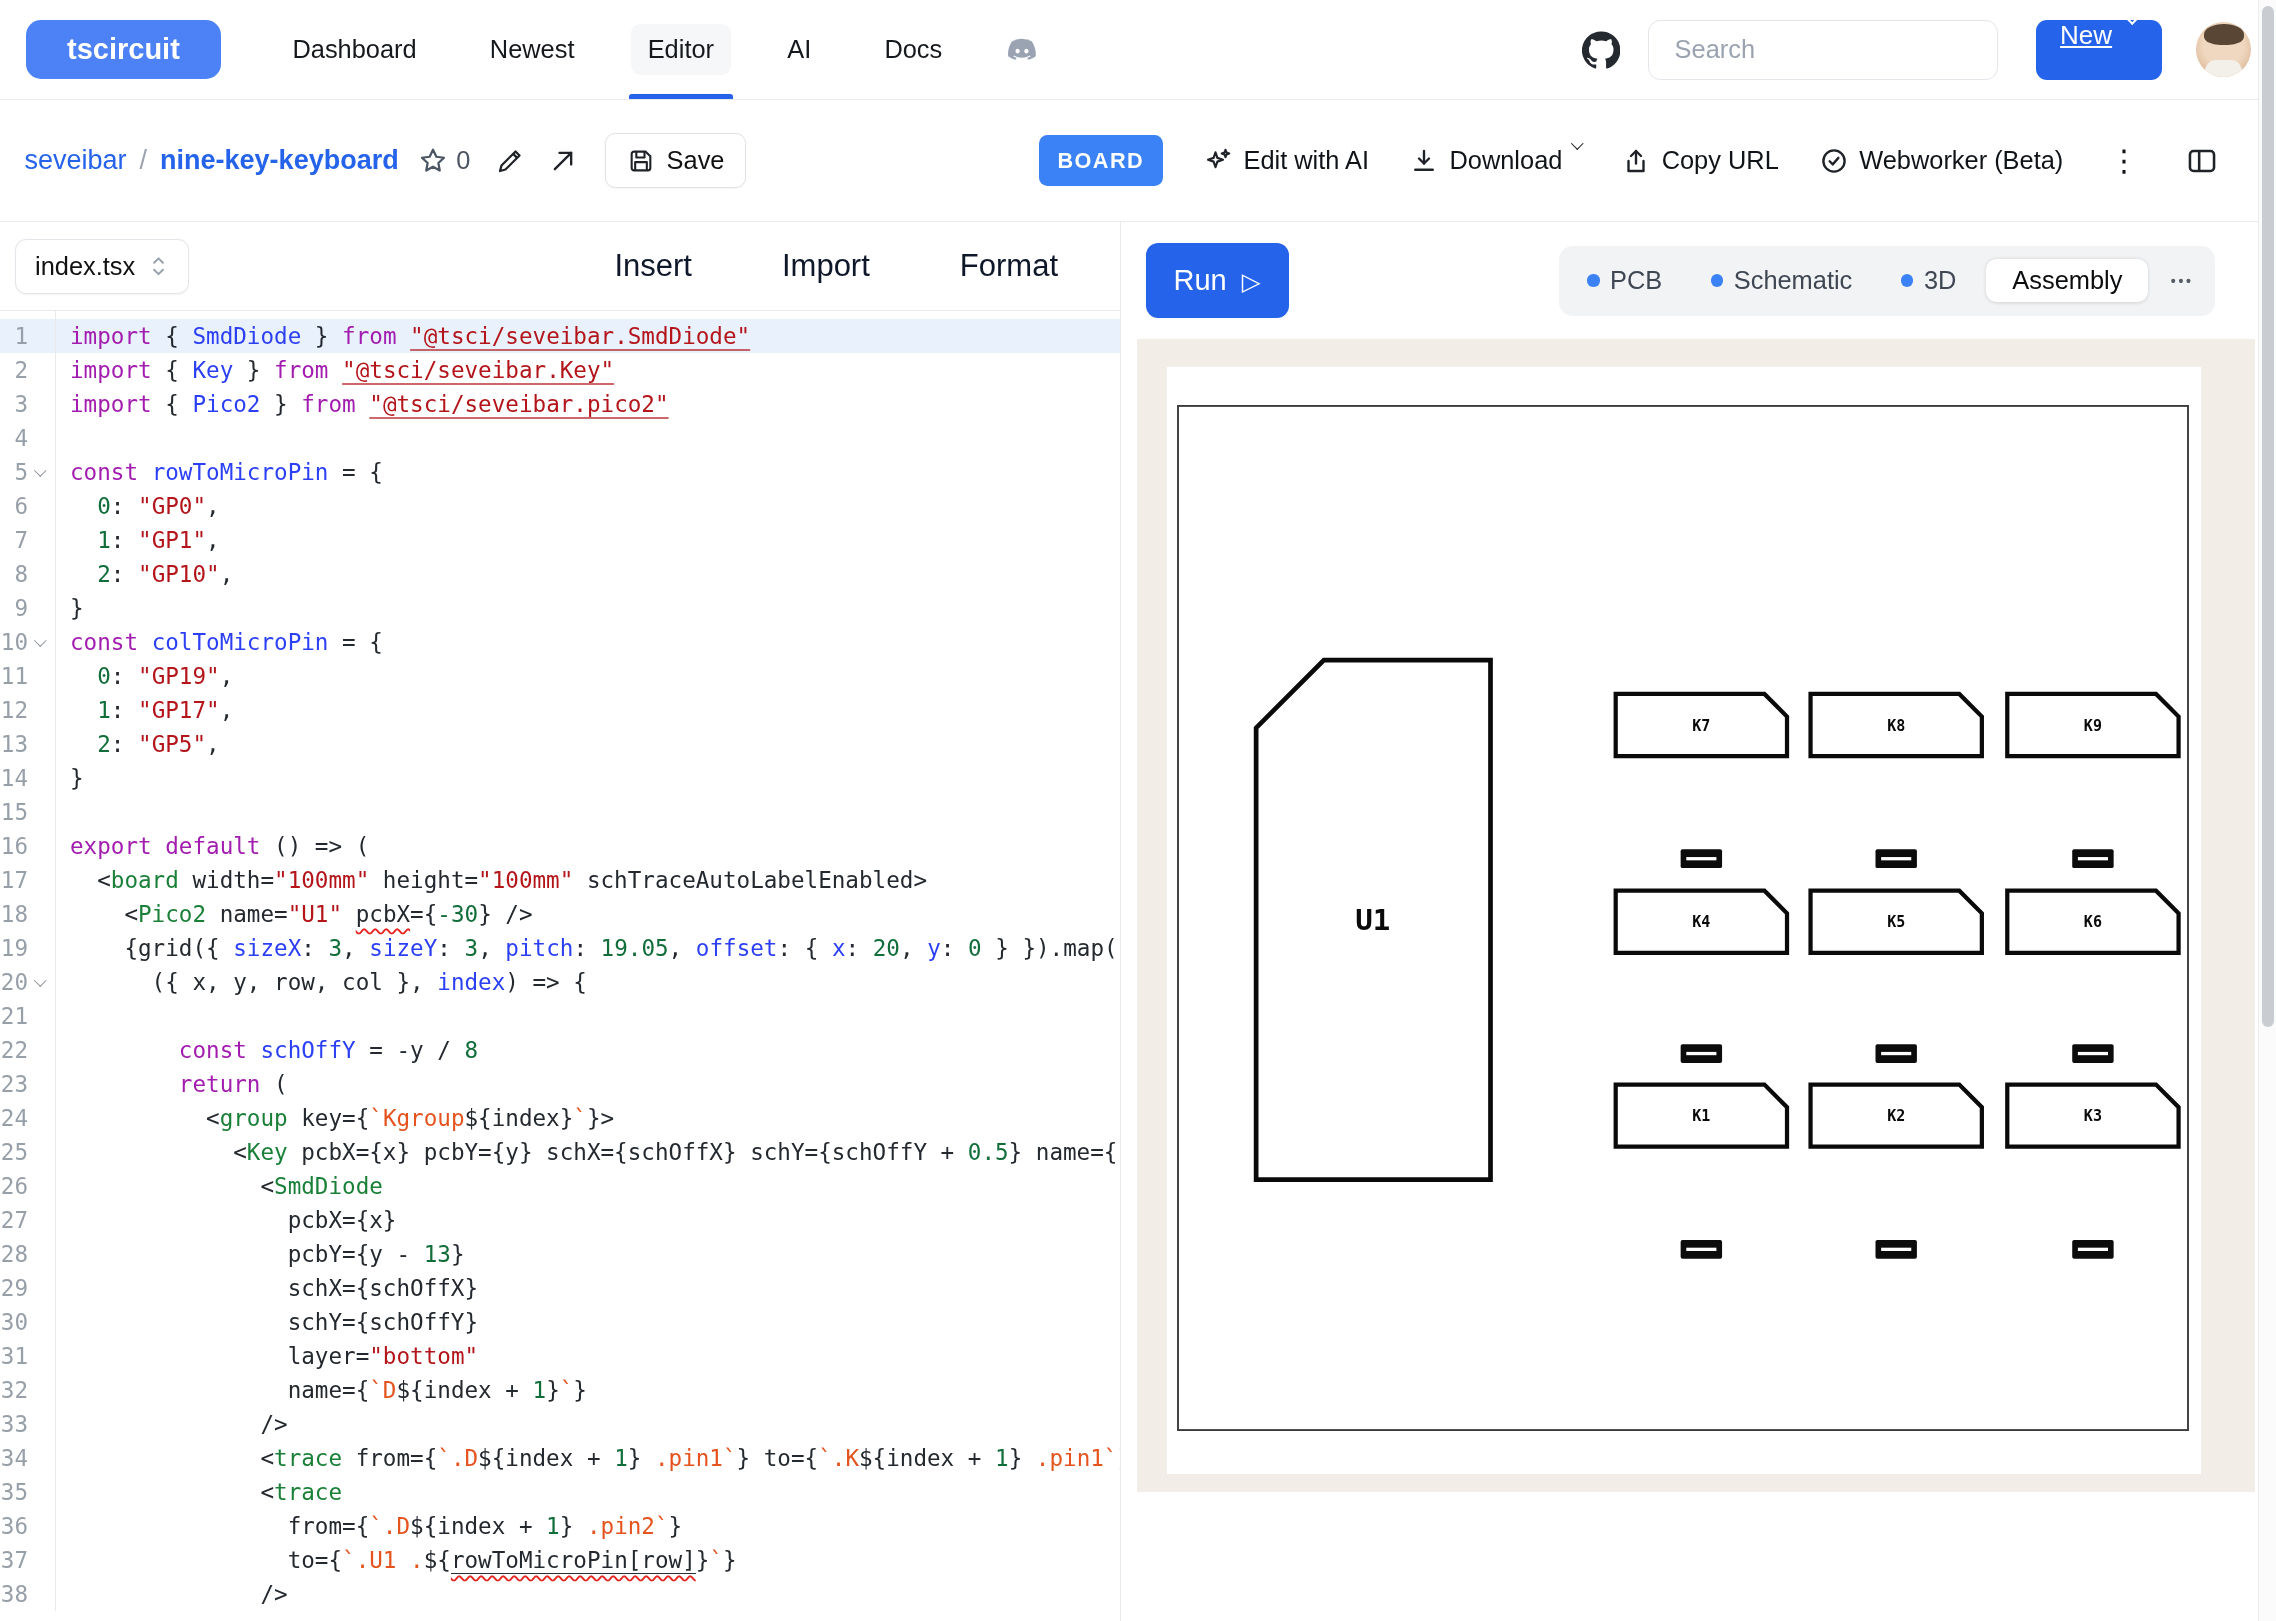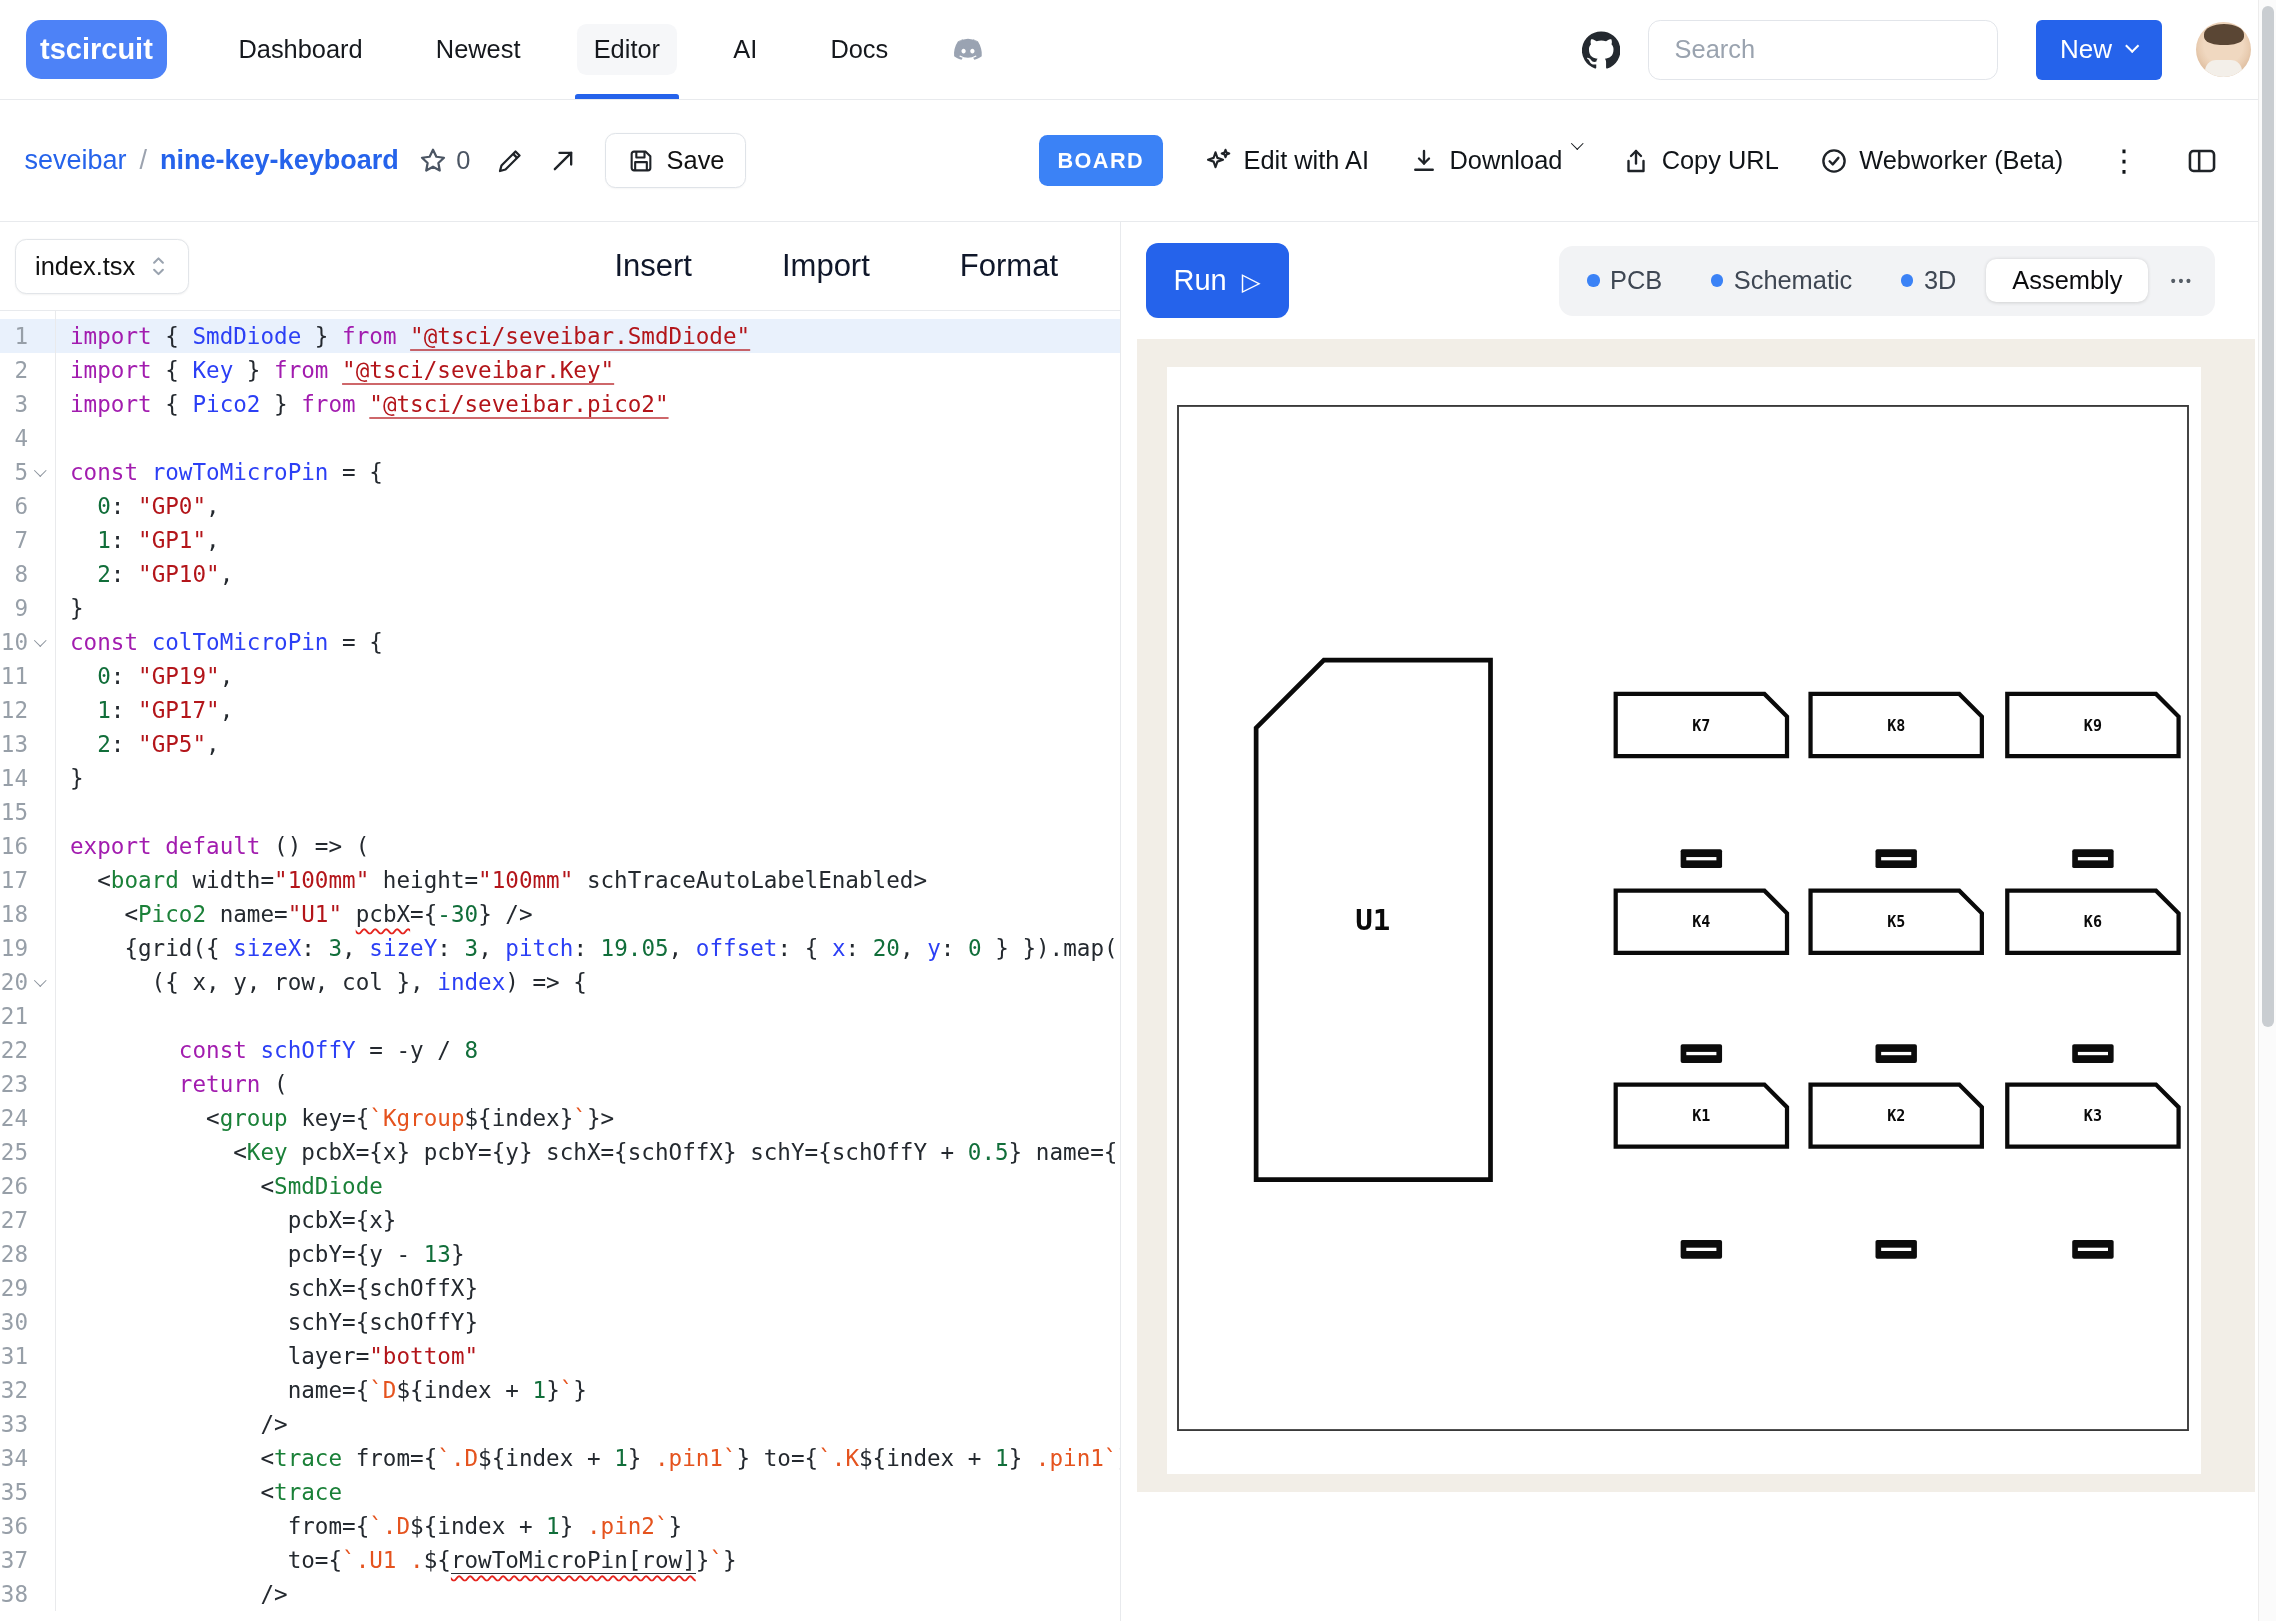--- a/index.html
+++ b/index.html
@@ -1,33 +1,33 @@
 <!DOCTYPE html>
 <html style="font-size:15px"><head>
 <meta charset="utf-8">
 <style>
   * { margin:0; padding:0; box-sizing:border-box; }
   html,body { width:2277px; height:1621px; background:#fff; font-family:"Liberation Sans", sans-serif; color:#14181f; overflow:hidden; }
   #app { position:relative; width:2277px; height:1621px; background:#fff; }
 
   
   .header { position:absolute; left:0; top:0; width:2277px; height:100px; border-bottom:0.9px solid #e8eaed; display:flex; align-items:center; padding:0 26px; background:#fff; }
-  .logo { background:#4d82f7; color:#fff; border-radius:15px; font-size:29px; font-weight:bold; padding:13px 14px; cursor:pointer; }
+  .logo { background:#4d82f7; color:#fff; border-radius:15px; font-size:29px; font-weight:bold; padding:13px 41px; cursor:pointer; }
   .main-nav { display:flex; align-items:center; gap:62px; margin-left:66px; font-size:25.4px; color:#15181d; height:100%; }
   .nav-item { position:relative; height:100%; display:flex; align-items:center; padding:0 5.6px; cursor:pointer; white-space:nowrap; }
   .nav-item.active { font-weight:500; }
   .nav-item.active .nav-pad { background:#f6f7f9; border-radius:9.4px; padding:11.3px 17px; margin:0 -17px; }
   .nav-item.active::after { content:""; position:absolute; left:-13px; right:-13px; bottom:0; height:4.7px; background:#2563eb; border-radius:2.8px 2.8px 0 0; }
   .icon { display:inline-flex; align-items:center; justify-content:center; }
   .discord { margin-left:58px; }
   .hspacer { flex:1; }
   .github { margin-right:28px; }
   .search-input { width:350px; height:60px; border:1.4px solid #e2e5ea; border-radius:12.2px; padding:0 26px; font-size:25.4px; color:#374151; outline:none; background:#fff; font-family:"Liberation Sans",sans-serif; }
   .search-input::placeholder { color:#9aa3af; }
-  .new-btn { margin-left:38px; background:#2563eb; color:#fff; border:none; border-radius:6px; height:60px; padding:0 24.5px; font-size:26px; font-weight:500; display:flex; align-items:center; gap:15px; cursor:pointer; font-family:"Liberation Sans",sans-serif; }
+  .new-btn { margin-left:38px; background:#2563eb; color:#fff; border:none; border-radius:11px; height:60px; padding:0 24.5px; font-size:26px; font-weight:500; display:flex; align-items:flex-start; gap:15px; cursor:pointer; font-family:"Liberation Sans",sans-serif;text-decoration:underline; }
   .chev { width:10.4px; height:10.4px; border-right:2.4px solid currentColor; border-bottom:2.4px solid currentColor; transform:rotate(45deg); margin-top:-6.6px; }
   .avatar { width:55px; height:55px; border-radius:50%; margin-left:34px; background:radial-gradient(circle at 50% 42%, #f0d8c0 0 46%, #e9cdb2 60%, #caa17e 100%); position:relative; overflow:hidden; cursor:pointer; }
   .avatar::before { content:""; position:absolute; left:7.5px; right:7.5px; top:1.9px; height:21px; border-radius:50% 50% 40% 40%; background:#5a4634; }
   .avatar::after { content:""; position:absolute; left:9.4px; right:9.4px; bottom:-5.6px; height:22.6px; border-radius:11.3px 11.3px 0 0; background:#f3efe9; }
 
   
   .subheader { position:absolute; left:0; top:100px; width:2277px; height:122px; border-bottom:0.9px solid #e8eaed; display:flex; align-items:center; padding:0 24.5px; background:#fff; }
   .crumb { font-size:27px; display:flex; align-items:center; gap:13px; white-space:nowrap; }
   .crumb .owner { color:#2563eb; font-weight:500; cursor:pointer; }
   .crumb .sep { color:#9ca3af; }

